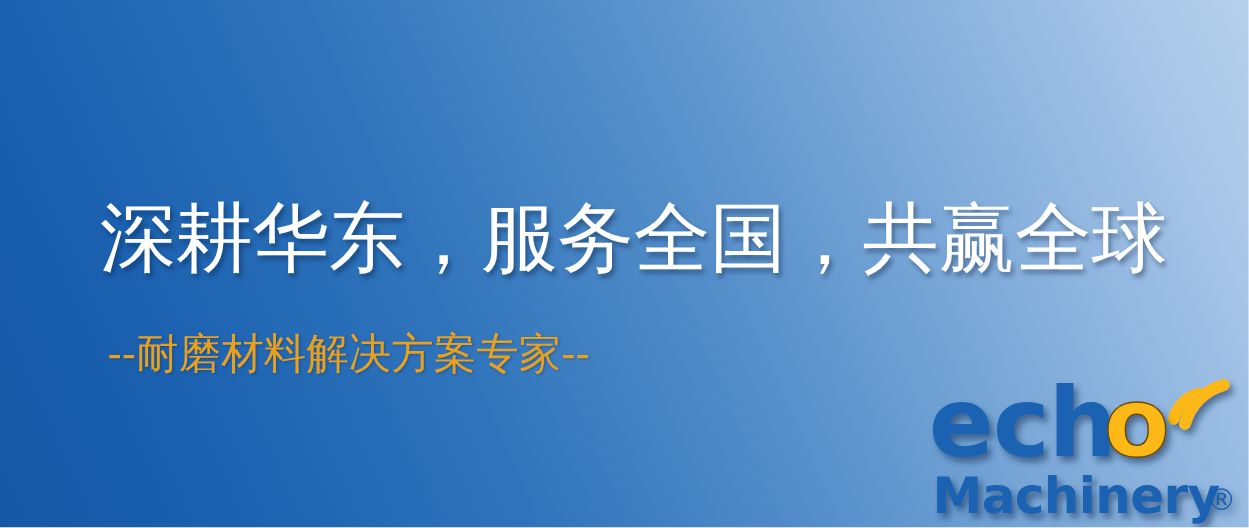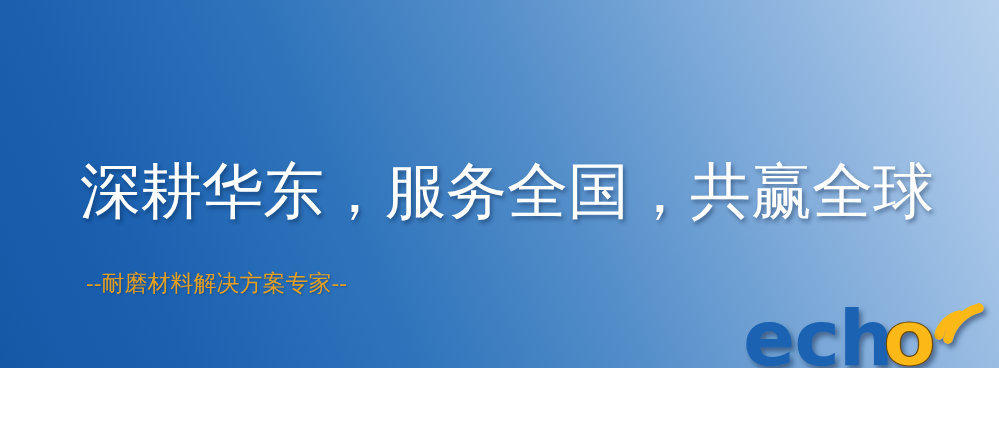--- a/index.html
+++ b/index.html
@@ -5,21 +5,21 @@
 <style>
   html, body {
     margin: 0;
     padding: 0;
     background: #ffffff;
   }
 
   #banner {
     position: relative;
     width: 999px;
-    height: 368px;
+    height: 422px;
     overflow: hidden;
     font-family: "Liberation Sans", sans-serif;
     
     background: linear-gradient(66deg, #1558a6 0%, #1b61b0 16%, #2f74bb 36%, #558fca 56%, #84aedb 76%, #a8c6e8 92%, #b6d0ec 100%);
   }
 
   
   #headline {
     position: absolute;
     left: 80px;
@@ -34,21 +34,21 @@
     text-shadow: 2px 3px 4px rgba(0, 25, 60, 0.42);
   }
 
   
   #subtitle {
     position: absolute;
     left: 86px;
     top: 266px;
     color: #e8a020;
     font-family: "DejaVu Serif", "Liberation Serif", serif;
-    font-size: 23px;
+    font-size: 34px;
     line-height: 34px;
     font-weight: 400;
     white-space: nowrap;
     text-shadow: 1px 1px 2px rgba(0, 25, 60, 0.30);
   }
 
   
   #logo {
     position: absolute;
     left: 743px;

